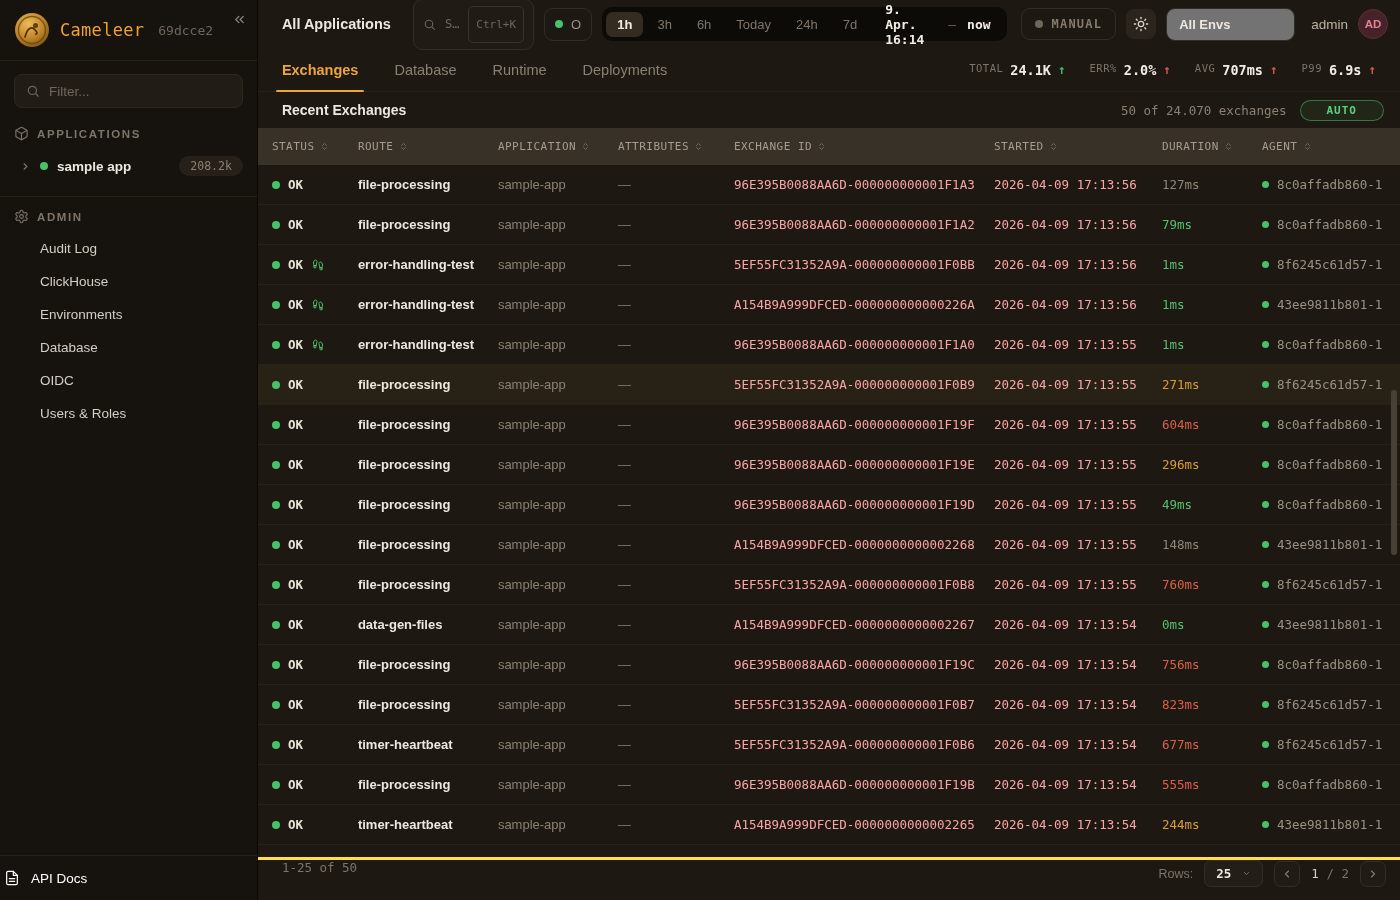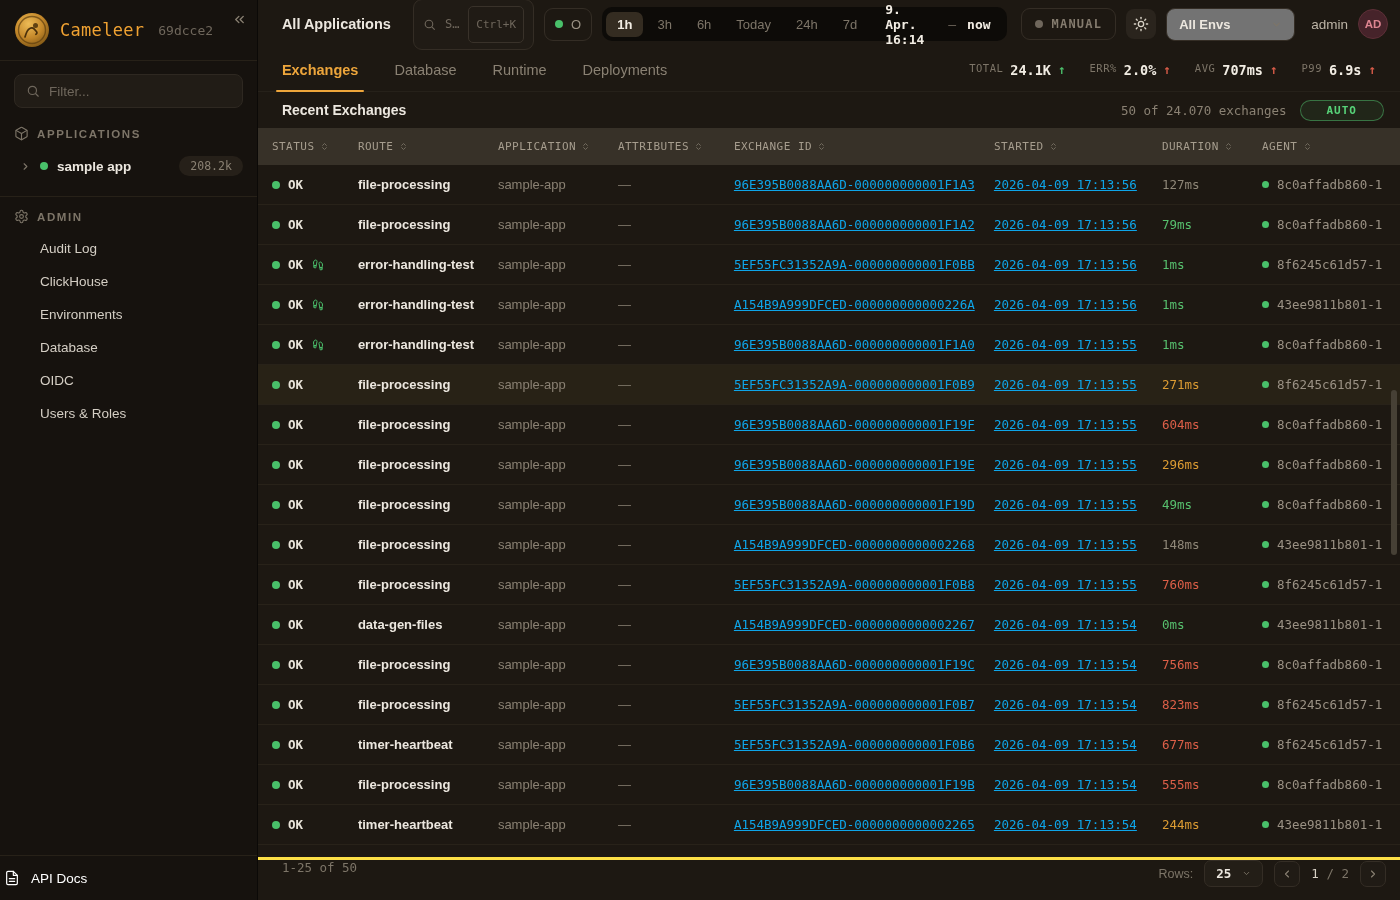--- a/index.html
+++ b/index.html
@@ -99,21 +99,21 @@
   .sort-ic { opacity:.55; display:flex; }
 
   .trow { height:40px; border-bottom:1px solid #282219; cursor:pointer; }
   .trow.hl { background:#282216; }
   .status-cell { display:flex; gap:8px; align-items:center; font-family:"DejaVu Sans Mono", monospace;
                  font-size:12.5px; color:#e9e4d9; font-weight:bold; }
   .steps-icon { color:#4bbf6b; display:flex; margin-left:1px; }
   .route-cell { font-weight:600; color:#ece7df; font-size:13px; }
   .app-cell { color:#8a8173; font-size:13px; }
   .attr-cell { color:#7d7568; font-size:13px; }
-  .id-cell, .started-cell { font-family:"DejaVu Sans Mono", monospace; font-size:12.5px; color:#0ea5e9;text-decoration:underline; }
+  .id-cell, .started-cell { font-family:"DejaVu Sans Mono", monospace; font-size:12.5px; color:#fca5a5; }
   .duration-cell { font-family:"DejaVu Sans Mono", monospace; font-size:12.5px; }
   .dur-gray{color:#8f8778} .dur-green{color:#57c06e} .dur-amber{color:#dd9c33} .dur-red{color:#dd5f48}
   .agent-cell { font-family:"DejaVu Sans Mono", monospace; font-size:12.5px; color:#9a9184;
                 display:flex; gap:8px; align-items:center; }
   .agent-cell .dot { width:7px; height:7px; }
 
   .foot { margin-top:auto; border-top:3px solid #fde047; height:43px; display:flex; align-items:flex-start;
           padding:0 14px 0 24px; flex:none; }
   .foot-range { font-family:"DejaVu Sans Mono", monospace; font-size:12.5px; color:#7d7568; }
   .foot-right { margin-left:auto; display:flex; align-items:center; gap:11px; }

